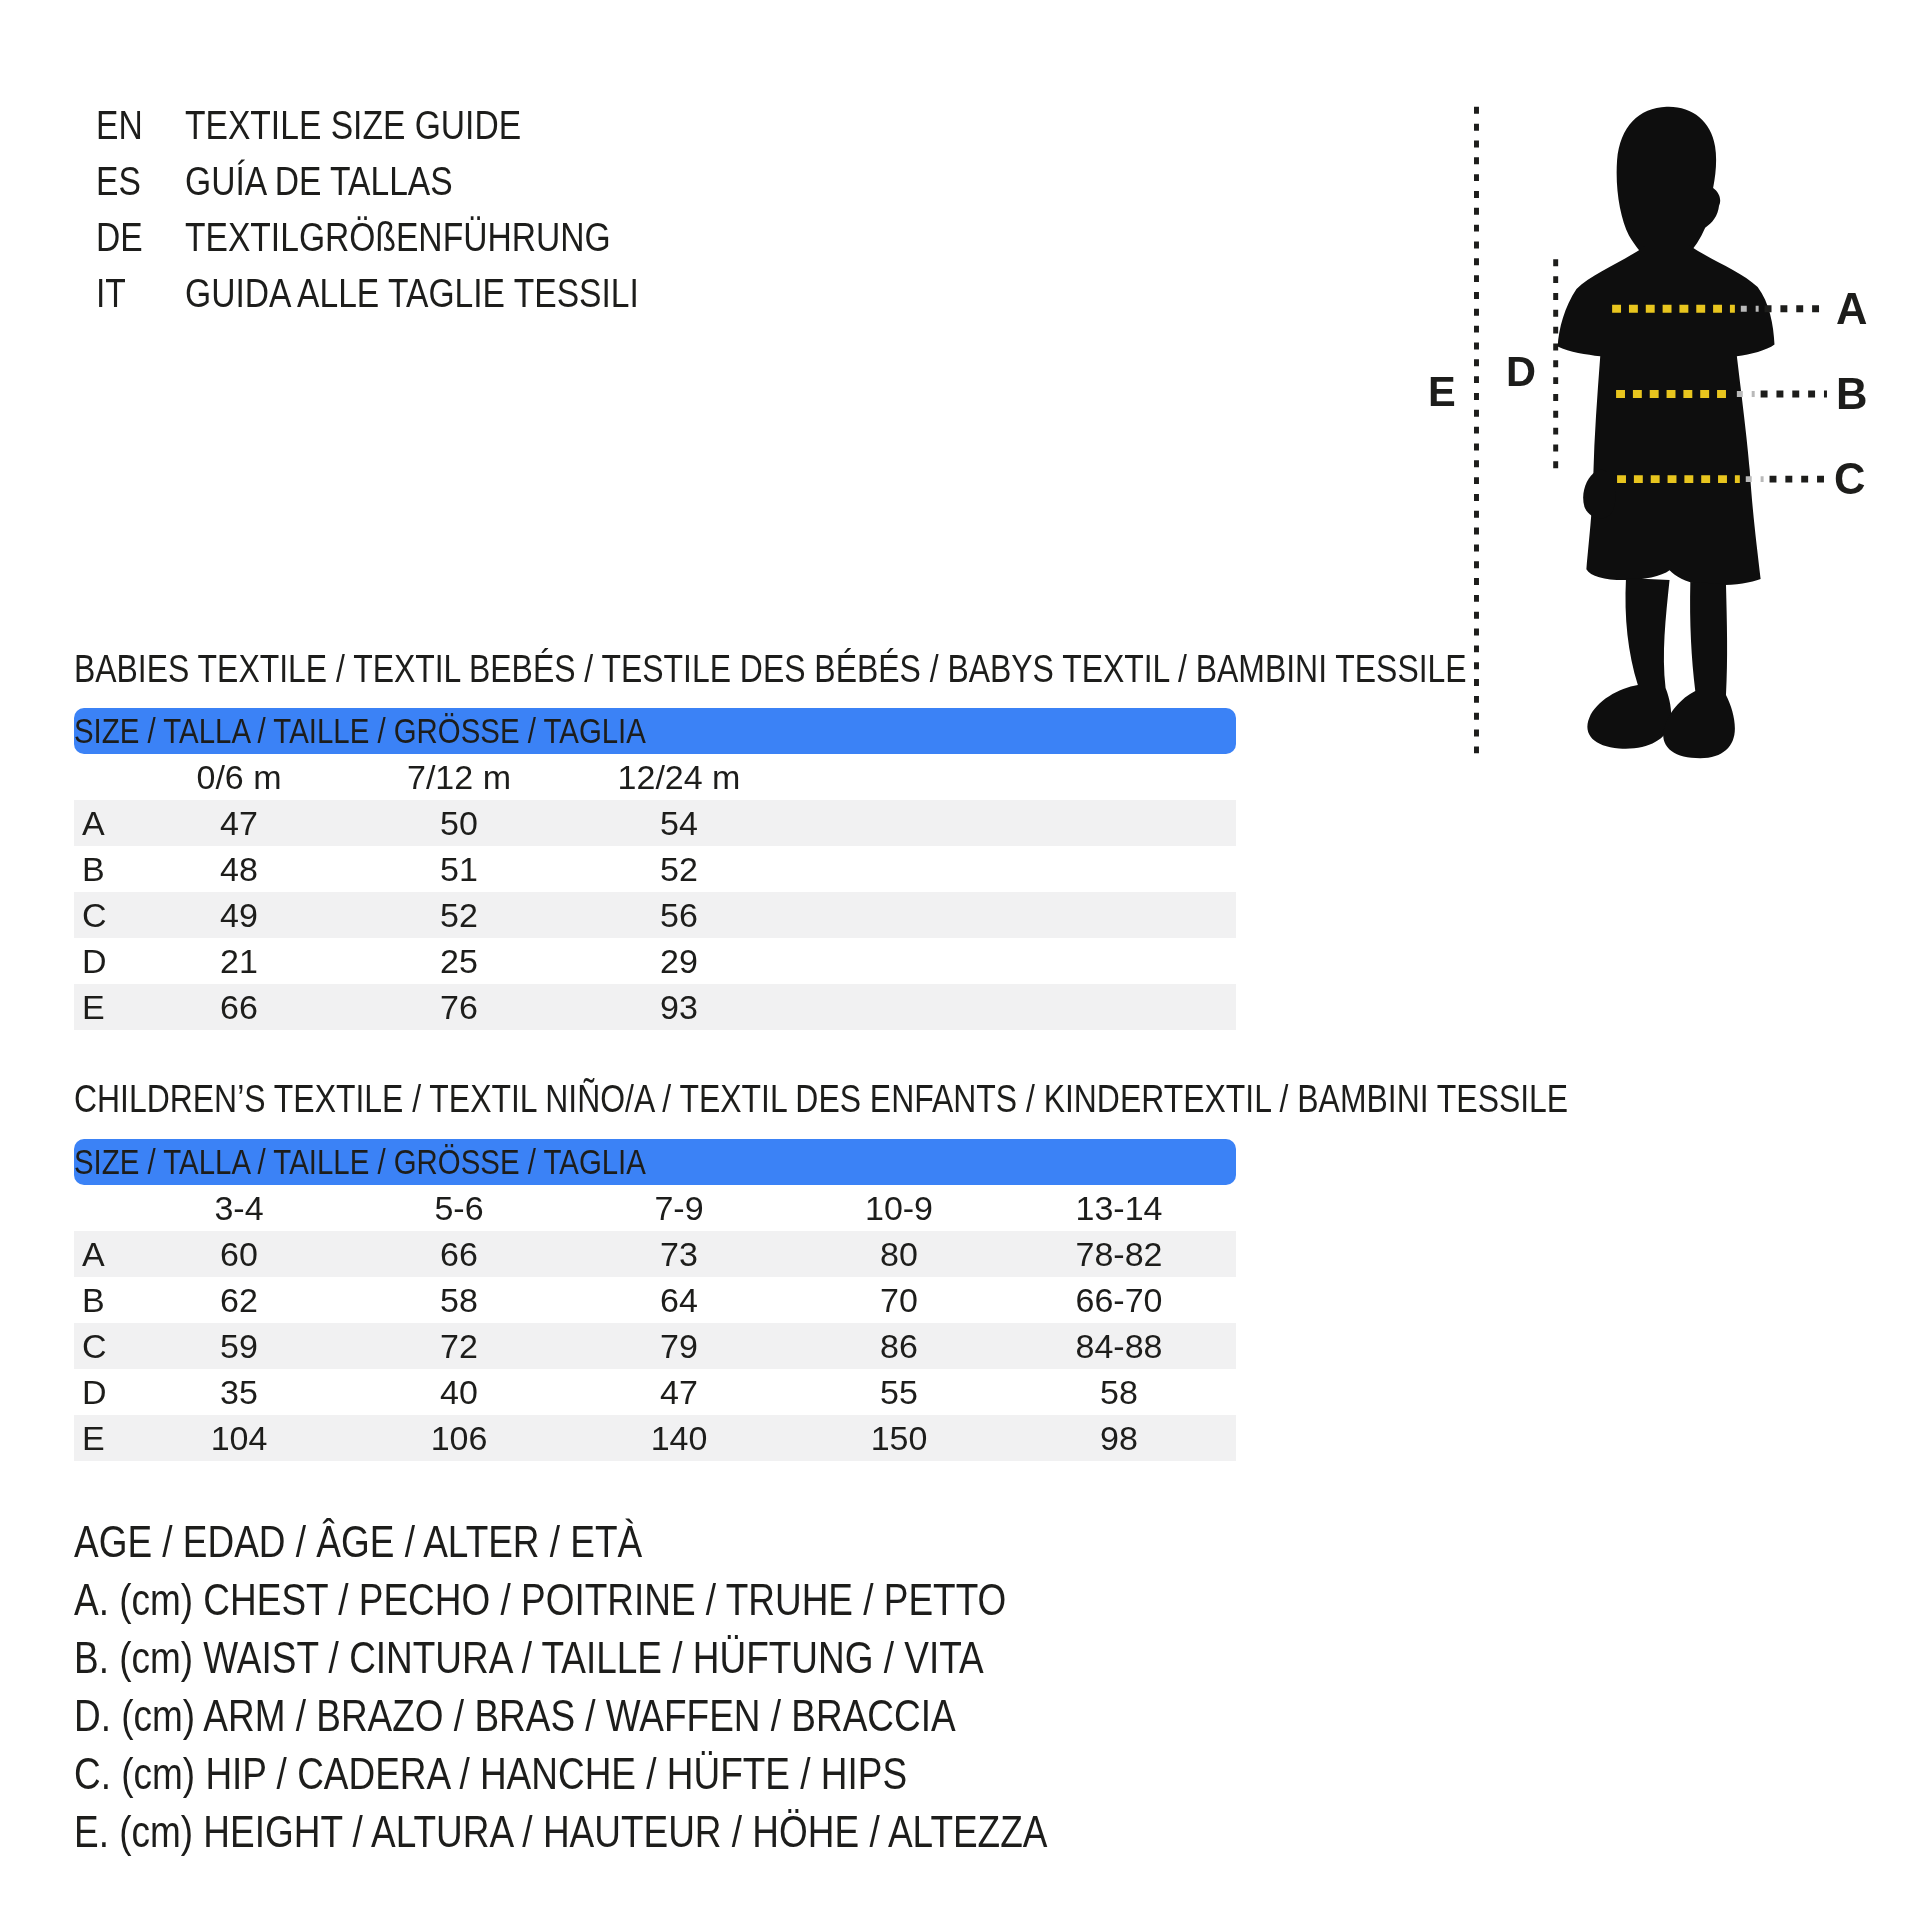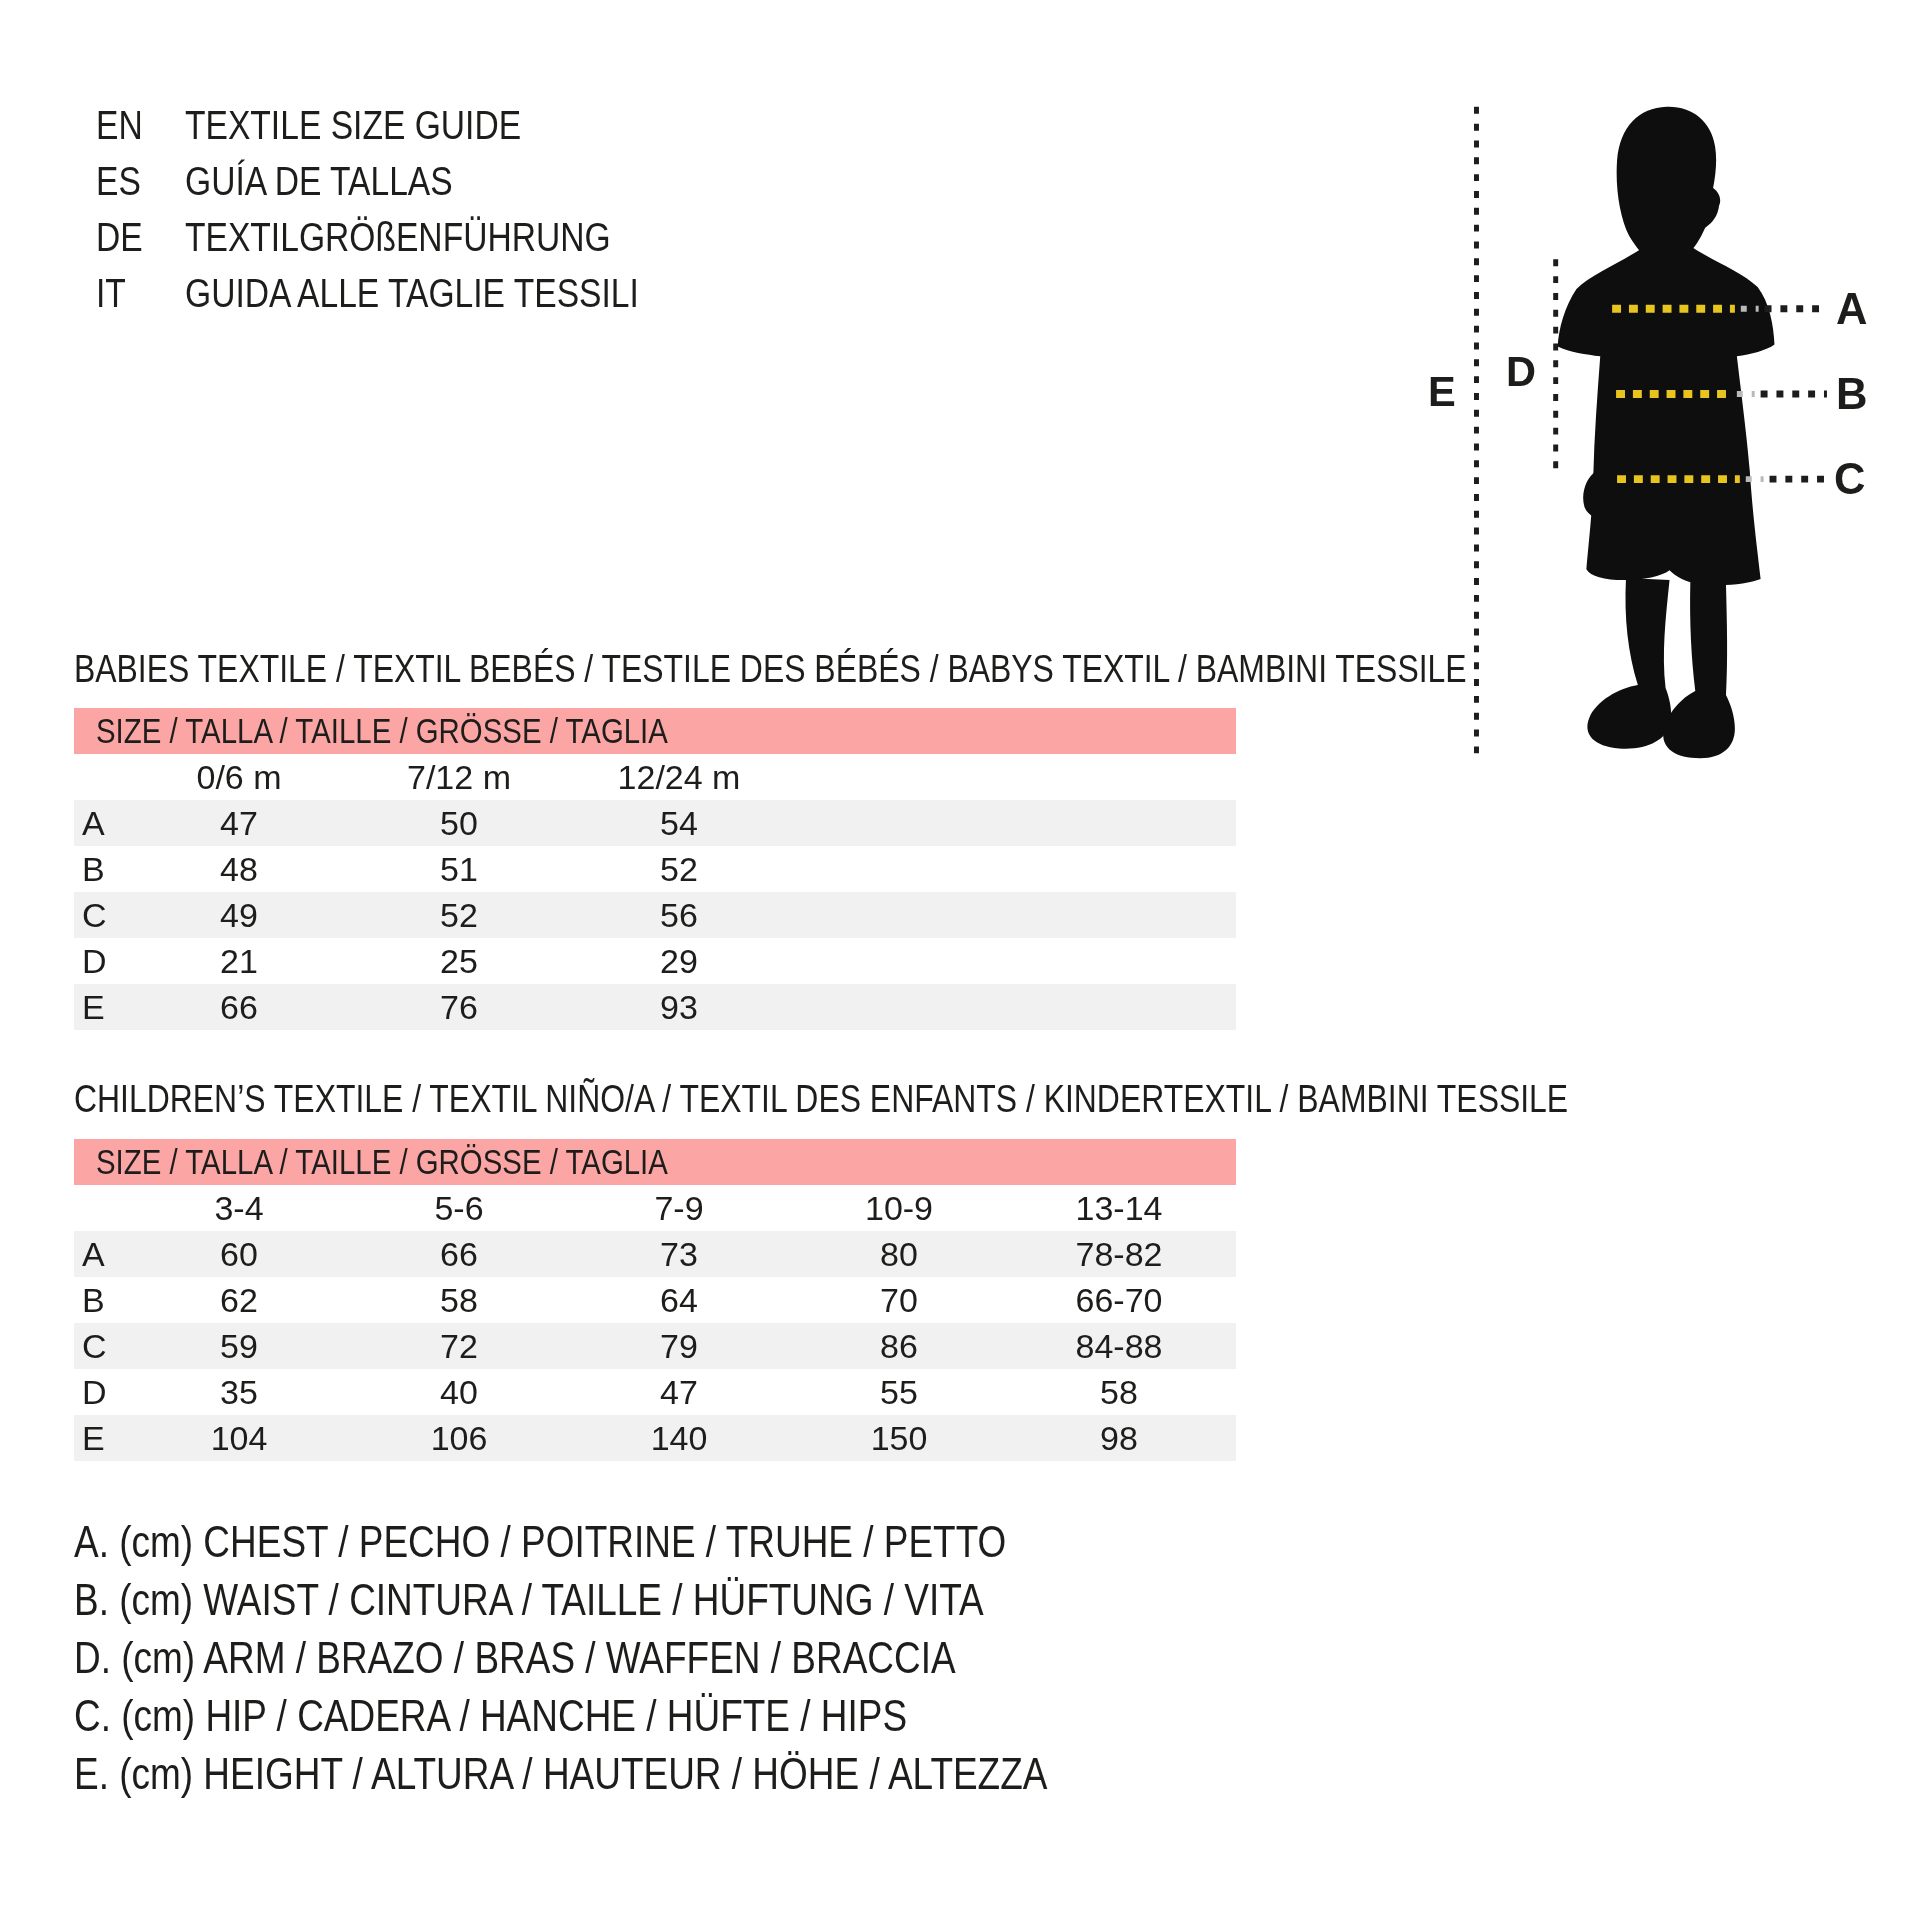--- a/index.html
+++ b/index.html
@@ -17,21 +17,21 @@
   .lang-row{display:flex;height:56px;line-height:56px;font-size:40px;}
   .lang-code{width:89px;flex:0 0 89px;margin-left:20px;}
   
   .section-title{position:absolute;left:74px;height:46px;line-height:46px;font-size:38px;}
   .title-babies{top:646px;}
   .title-children{top:1076px;}
   
   .size-table{position:absolute;left:74px;width:1162px;font-size:34px;}
   .t-babies{top:708px;}
   .t-children{top:1139px;}
-  .size-bar{height:46px;line-height:46px;background:#fca5a5;padding-left:22px;font-size:35px;}
+  .size-bar{height:46px;line-height:46px;background:#3b82f6;padding-left:0;font-size:35px;border-radius:10px;}
   .t-row{display:flex;height:46px;line-height:46px;}
   .t-row.stripe{background:#f1f1f2;}
   .lbl{flex:0 0 55px;width:55px;padding-left:8px;box-sizing:border-box;}
   .cell{flex:0 0 220px;width:220px;text-align:center;}
   .filler{flex:1 1 auto;}
   
   .legend{position:absolute;left:74px;top:1513px;}
   .legend-line{height:58px;line-height:58px;font-size:44px;}
   
   .figure{position:absolute;left:1426px;top:79px;width:495px;height:723px;}
@@ -238,20 +238,21 @@
       <span class="lbl">E</span>
       <span class="cell">104</span>
       <span class="cell">106</span>
       <span class="cell">140</span>
       <span class="cell">150</span>
       <span class="cell">98</span>
     </div>
   </div>
 
   <div class="legend">
+    <div class="legend-line"><span class="cond">AGE / EDAD / ÂGE / ALTER / ETÀ</span></div>
     <div class="legend-line"><span class="cond">A. (cm) CHEST / PECHO / POITRINE / TRUHE / PETTO</span></div>
     <div class="legend-line"><span class="cond">B. (cm) WAIST / CINTURA / TAILLE / HÜFTUNG / VITA</span></div>
     <div class="legend-line"><span class="cond">D. (cm) ARM / BRAZO / BRAS / WAFFEN / BRACCIA</span></div>
     <div class="legend-line"><span class="cond">C. (cm) HIP / CADERA / HANCHE / HÜFTE / HIPS</span></div>
     <div class="legend-line"><span class="cond">E. (cm) HEIGHT / ALTURA / HAUTEUR / HÖHE / ALTEZZA</span></div>
   </div>
 
 </div>
 
 

